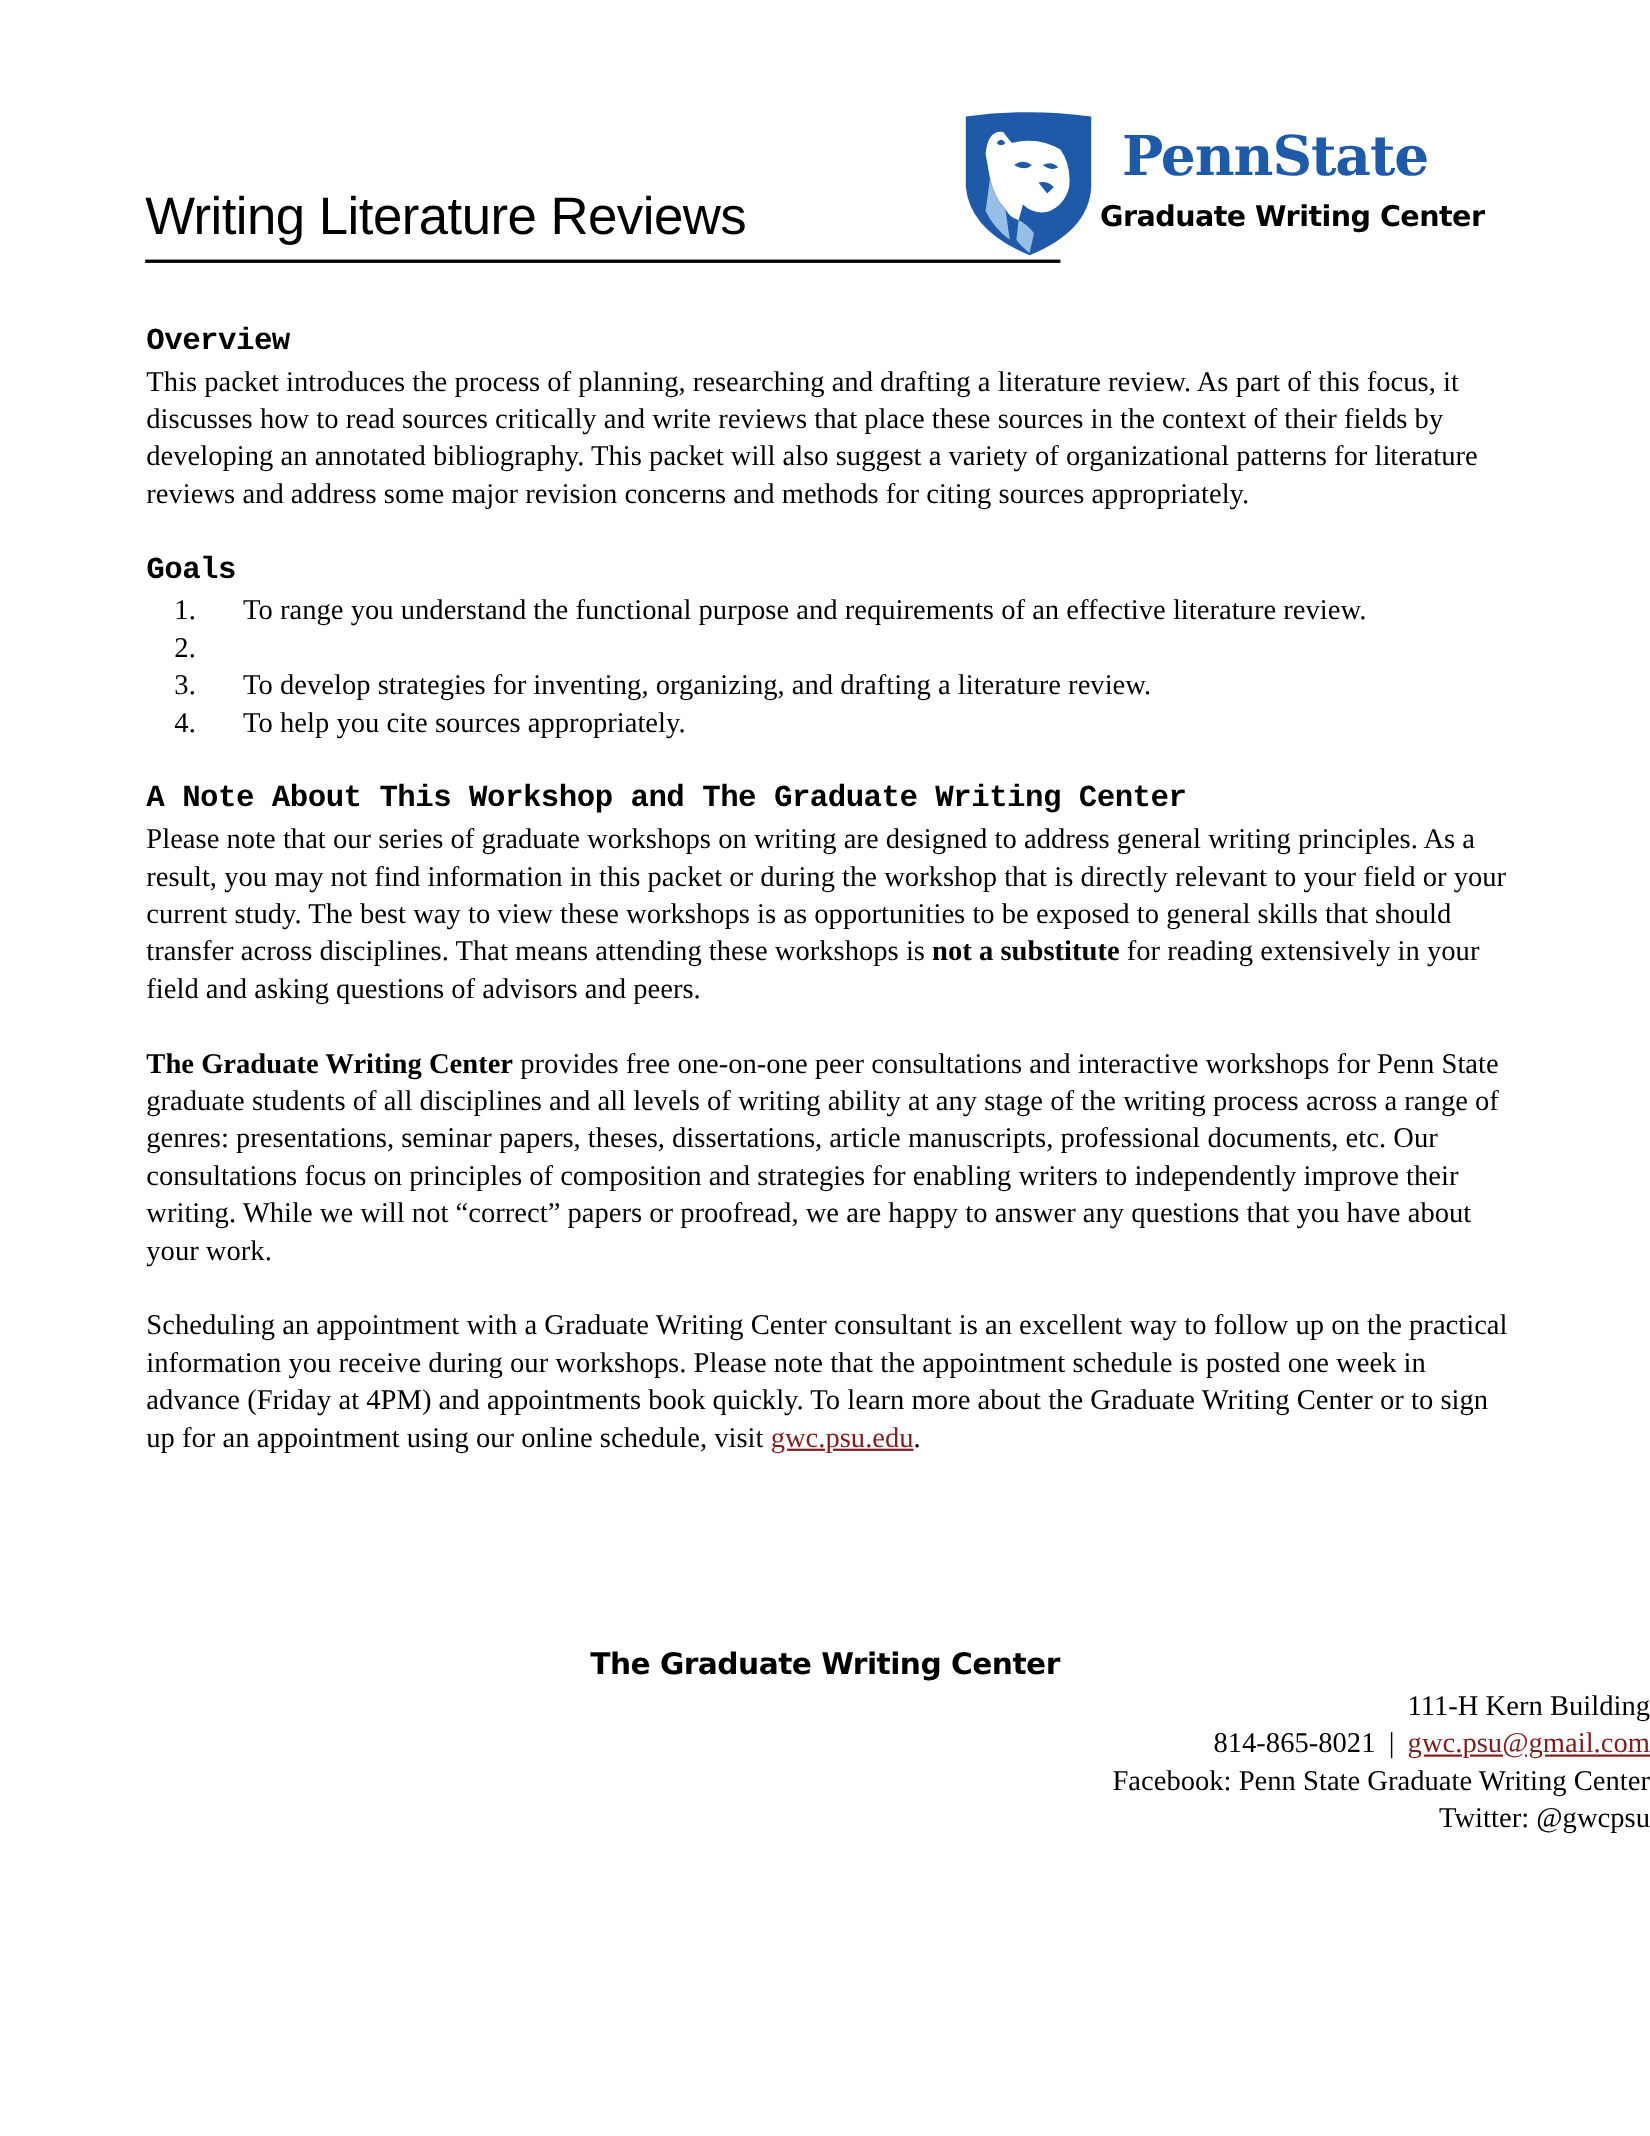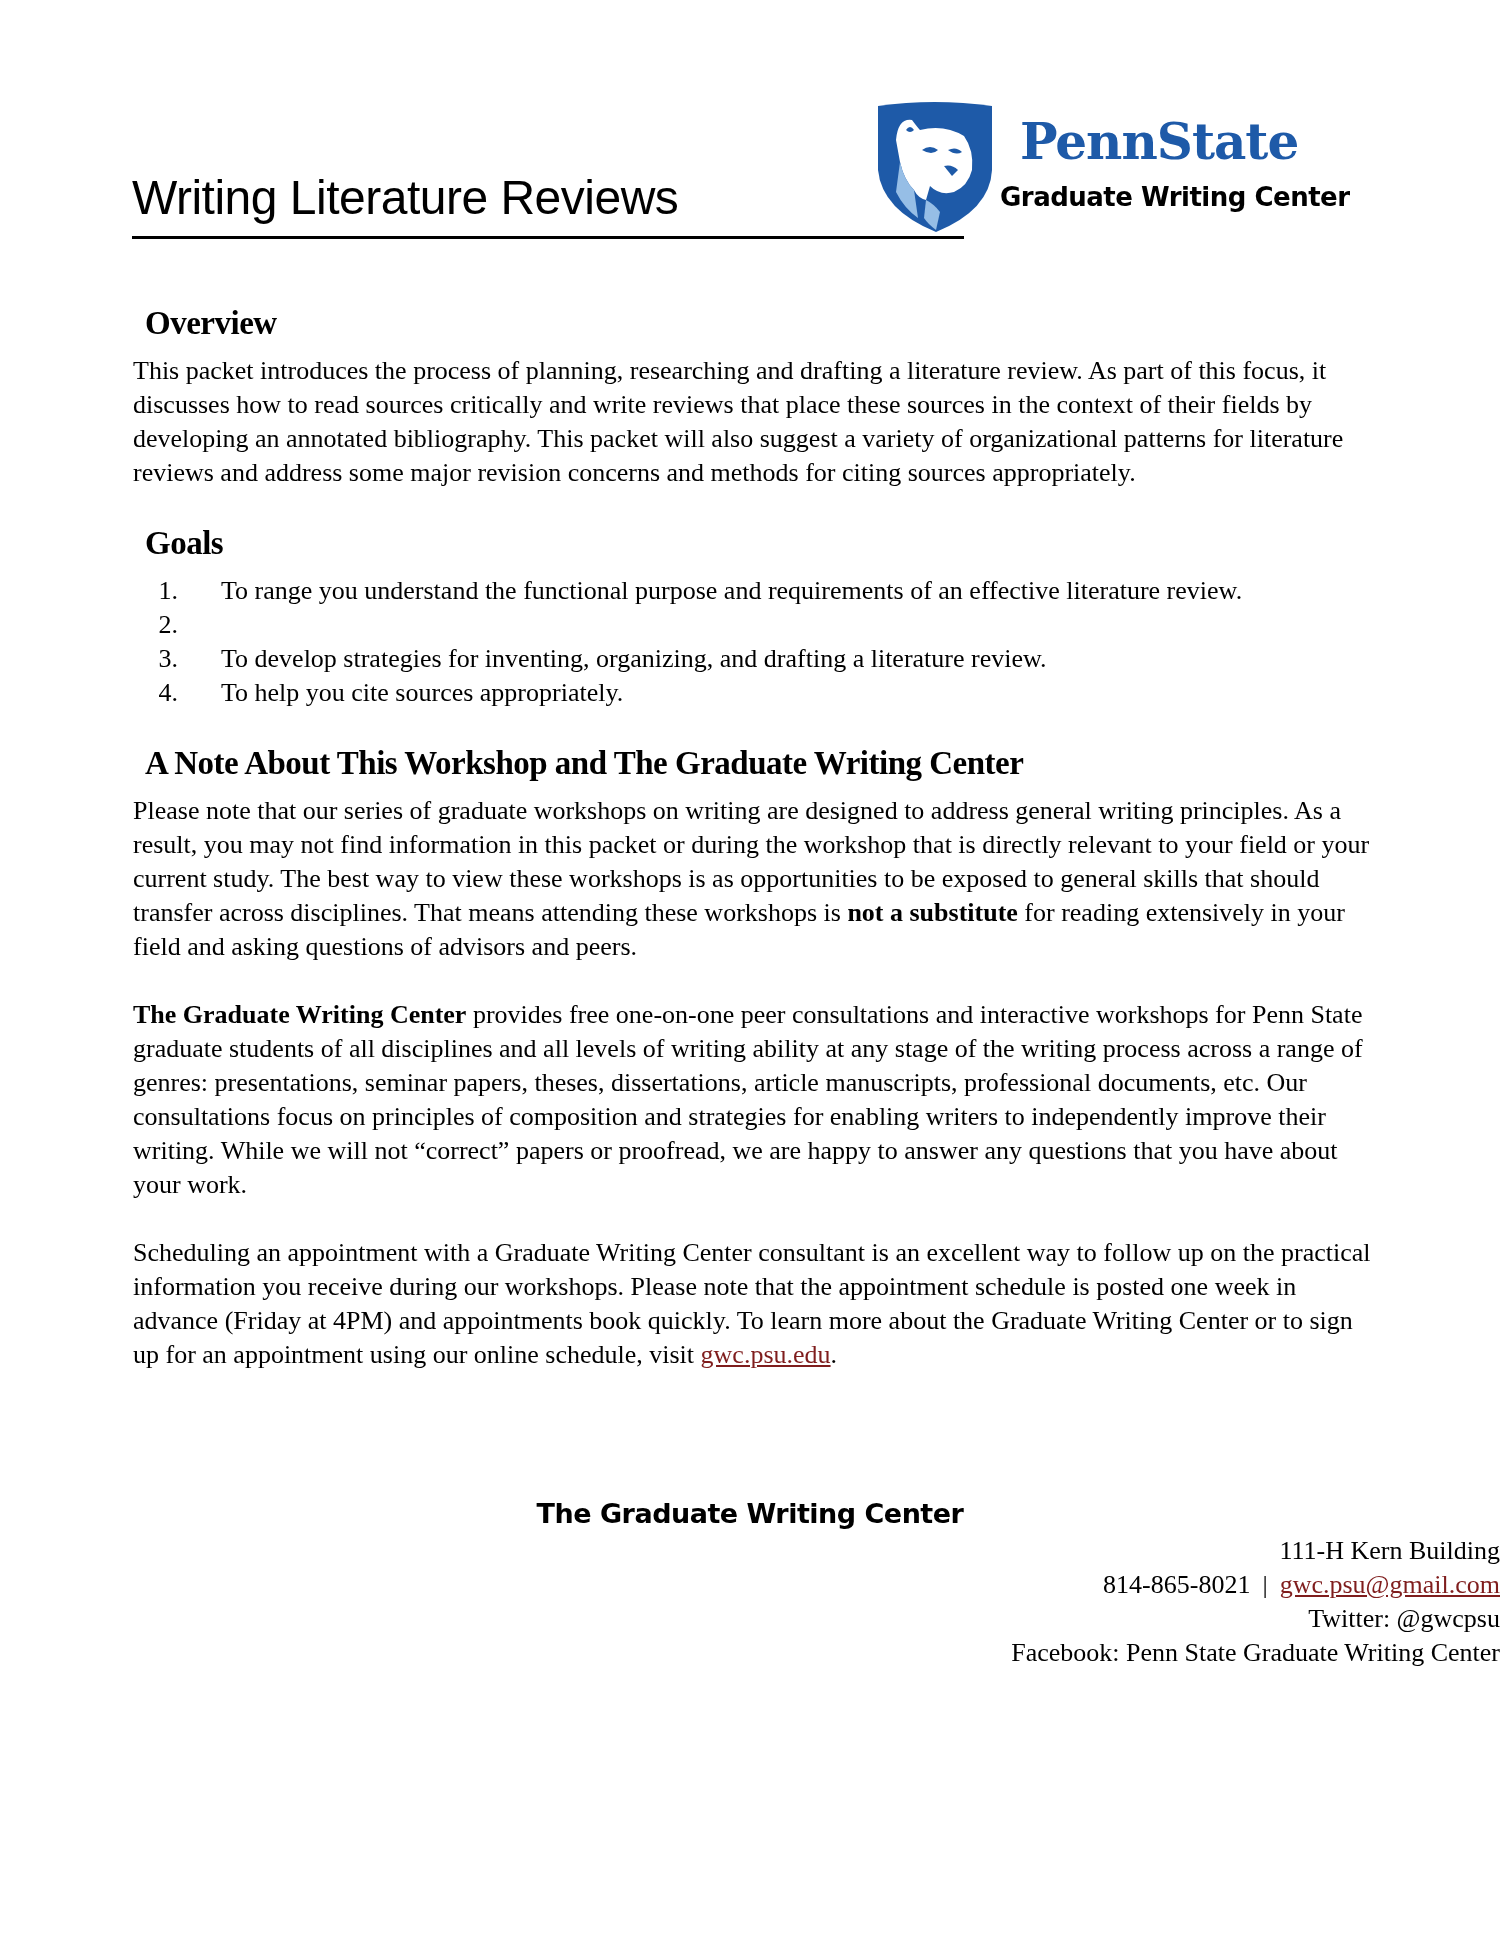--- a/index.html
+++ b/index.html
@@ -18,22 +18,22 @@
     font-family: "DejaVu Serif", serif; font-weight: bold; font-size: 50px;
     color: #1e5aa8; letter-spacing: -1px; line-height: 60px;
   }
   .brand-sub {
     position: absolute; left: 126px; top: 80px;
     font-family: "DejaVu Sans", sans-serif; font-weight: bold; font-size: 26px;
     line-height: 34px; letter-spacing: -0.5px; white-space: nowrap;
   }
   .content { position: absolute; left: 133px; top: 292px; width: 1250px; }
   h2 {
-    font-family: Liberation Serif, serif; font-weight: bold; font-size: 33px;
-    margin: 12px; line-height: 38px; letter-spacing: -0.5px;
+    font-family: Liberation Mono, monospace; font-weight: bold; font-size: 28px;
+    margin: 0; line-height: 38px; letter-spacing: -0.5px;
   }
   p, li, .footer-line {
     font-family: "Liberation Serif", serif; font-size: 26px; line-height: 34px; margin: 0;
   }
   p { width: 1250px; }
   .section { margin-bottom: 34px; }
   ol { margin: 0; padding: 0; list-style: none; }
   li { display: flex; }
   li .num { width: 45px; text-align: right; margin-left: 0; padding-right: 43px; flex: none; }
   .goals-list { margin-left: 0; }
@@ -107,17 +107,17 @@
       <p><span>Scheduling an appointment with a Graduate Writing Center consultant is an excellent way to follow up on the practical information you receive during our workshops. Please note that the appointment schedule is posted one week in advance (Friday at 4PM) and appointments book quickly. To learn more about the Graduate Writing Center or to sign up for an appointment using our online schedule, visit </span><a href="#">gwc.psu.edu</a><span>.</span></p>
     </section>
   </div>
 
   <div class="footer">
     <h3>The Graduate Writing Center</h3>
     <div class="footer-line">111-H Kern Building</div>
     <div class="footer-line">
       <span>814-865-8021</span><span class="sep">|</span><a href="#">gwc.psu@gmail.com</a>
     </div>
+    <div class="footer-line">Facebook: Penn State Graduate Writing Center</div>
     <div class="footer-line">Twitter: @gwcpsu</div>
-    <div class="footer-line">Facebook: Penn State Graduate Writing Center</div>
   </div>
 
 </div>
 
 </body></html>

